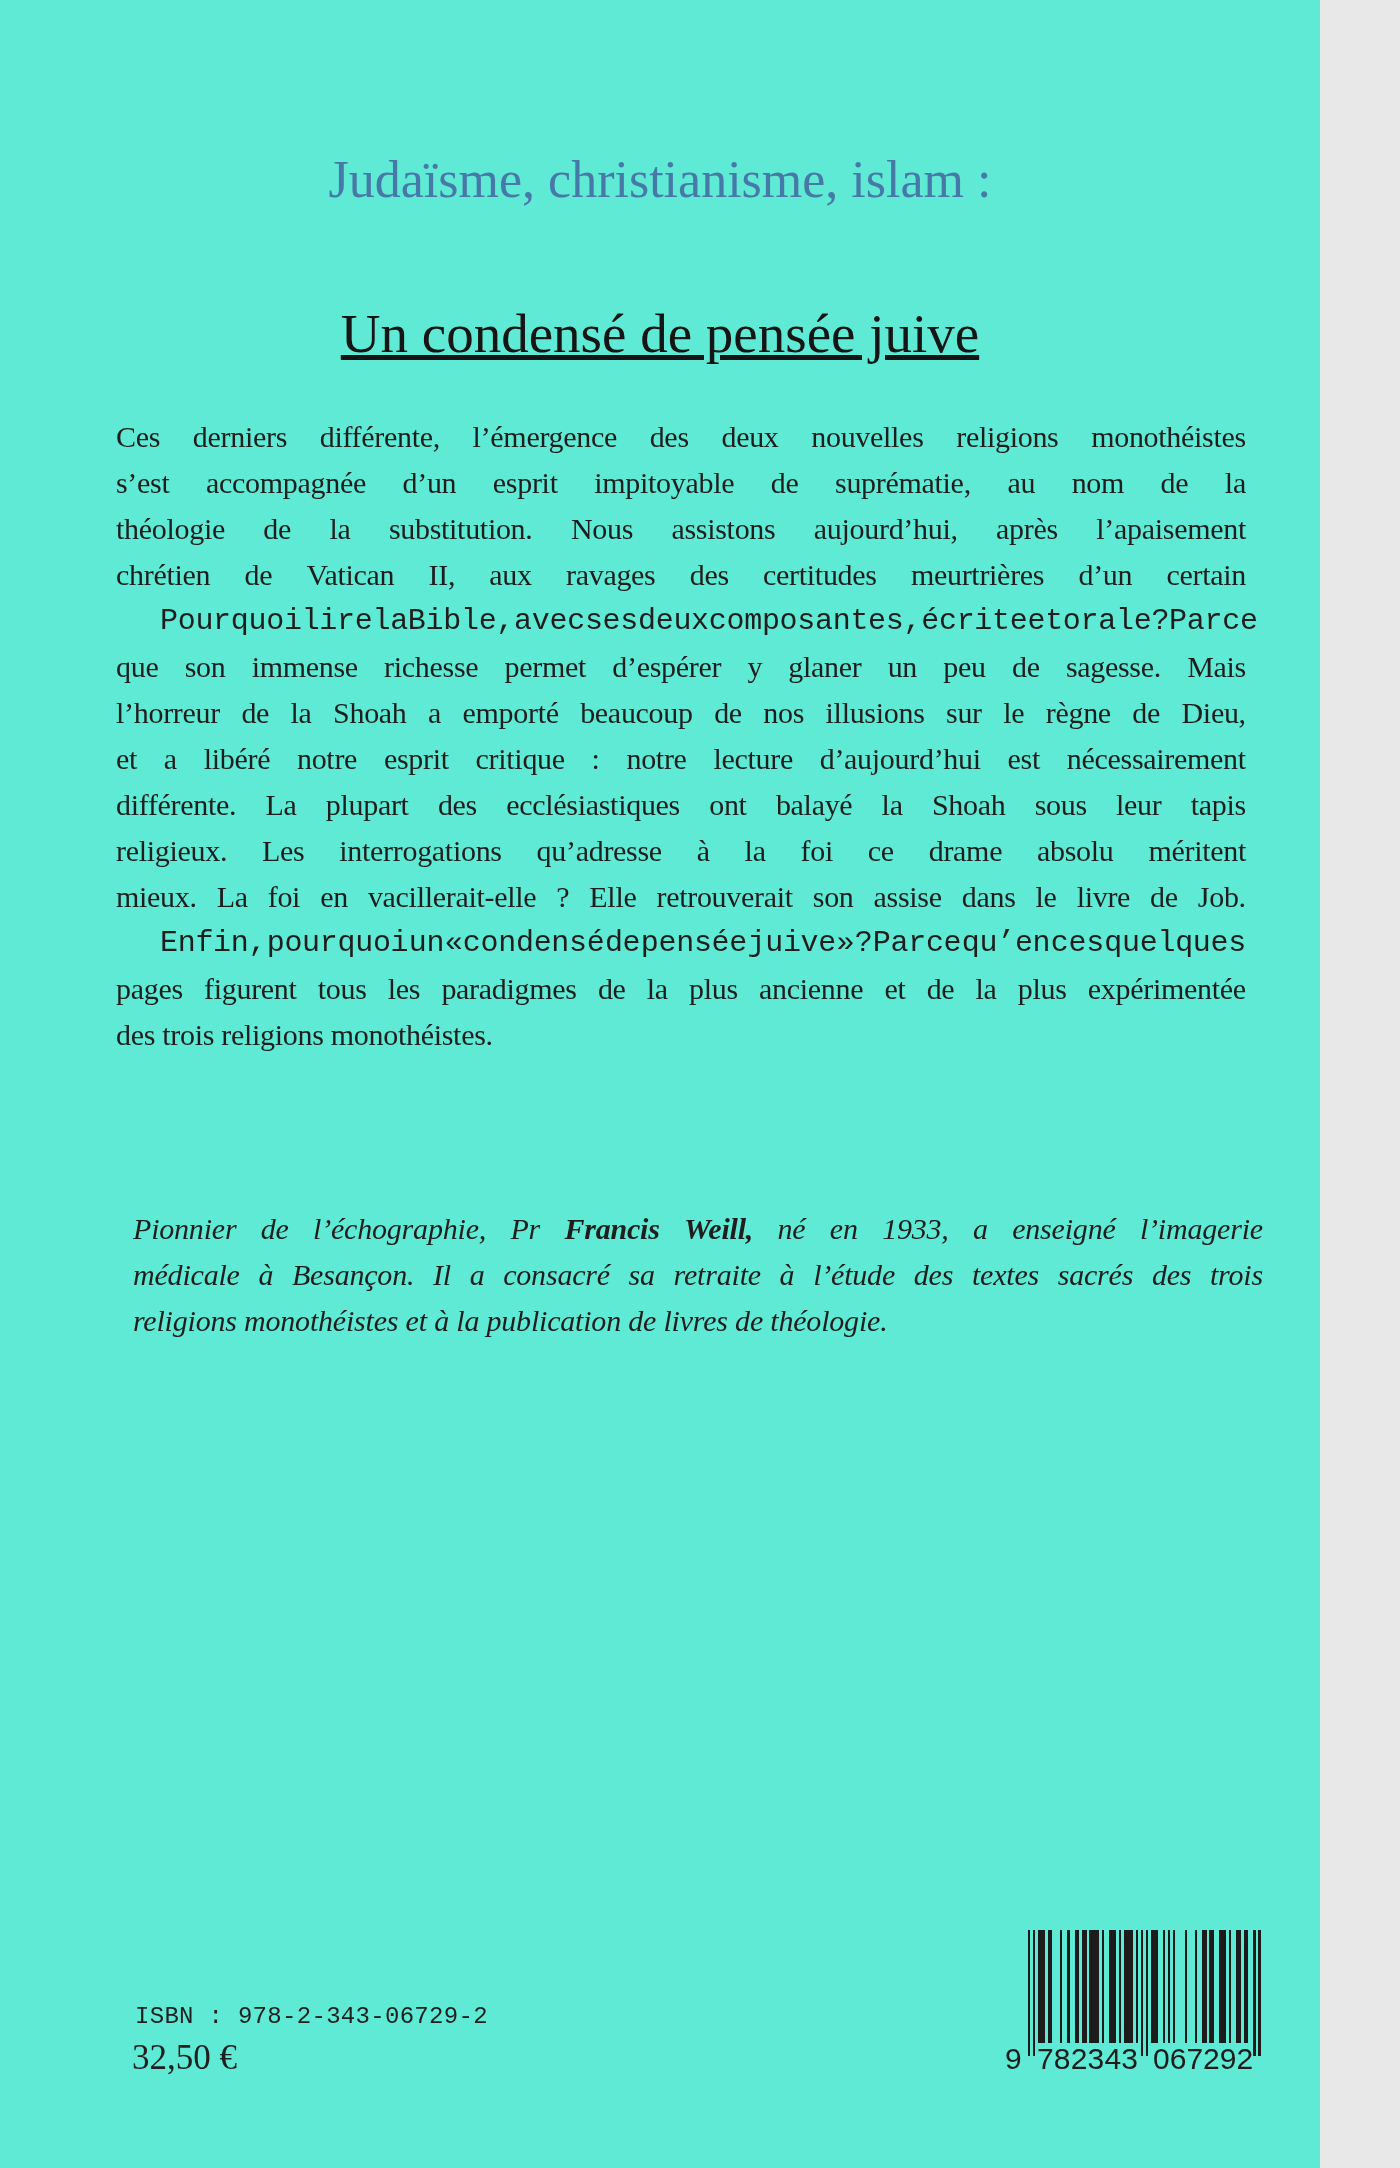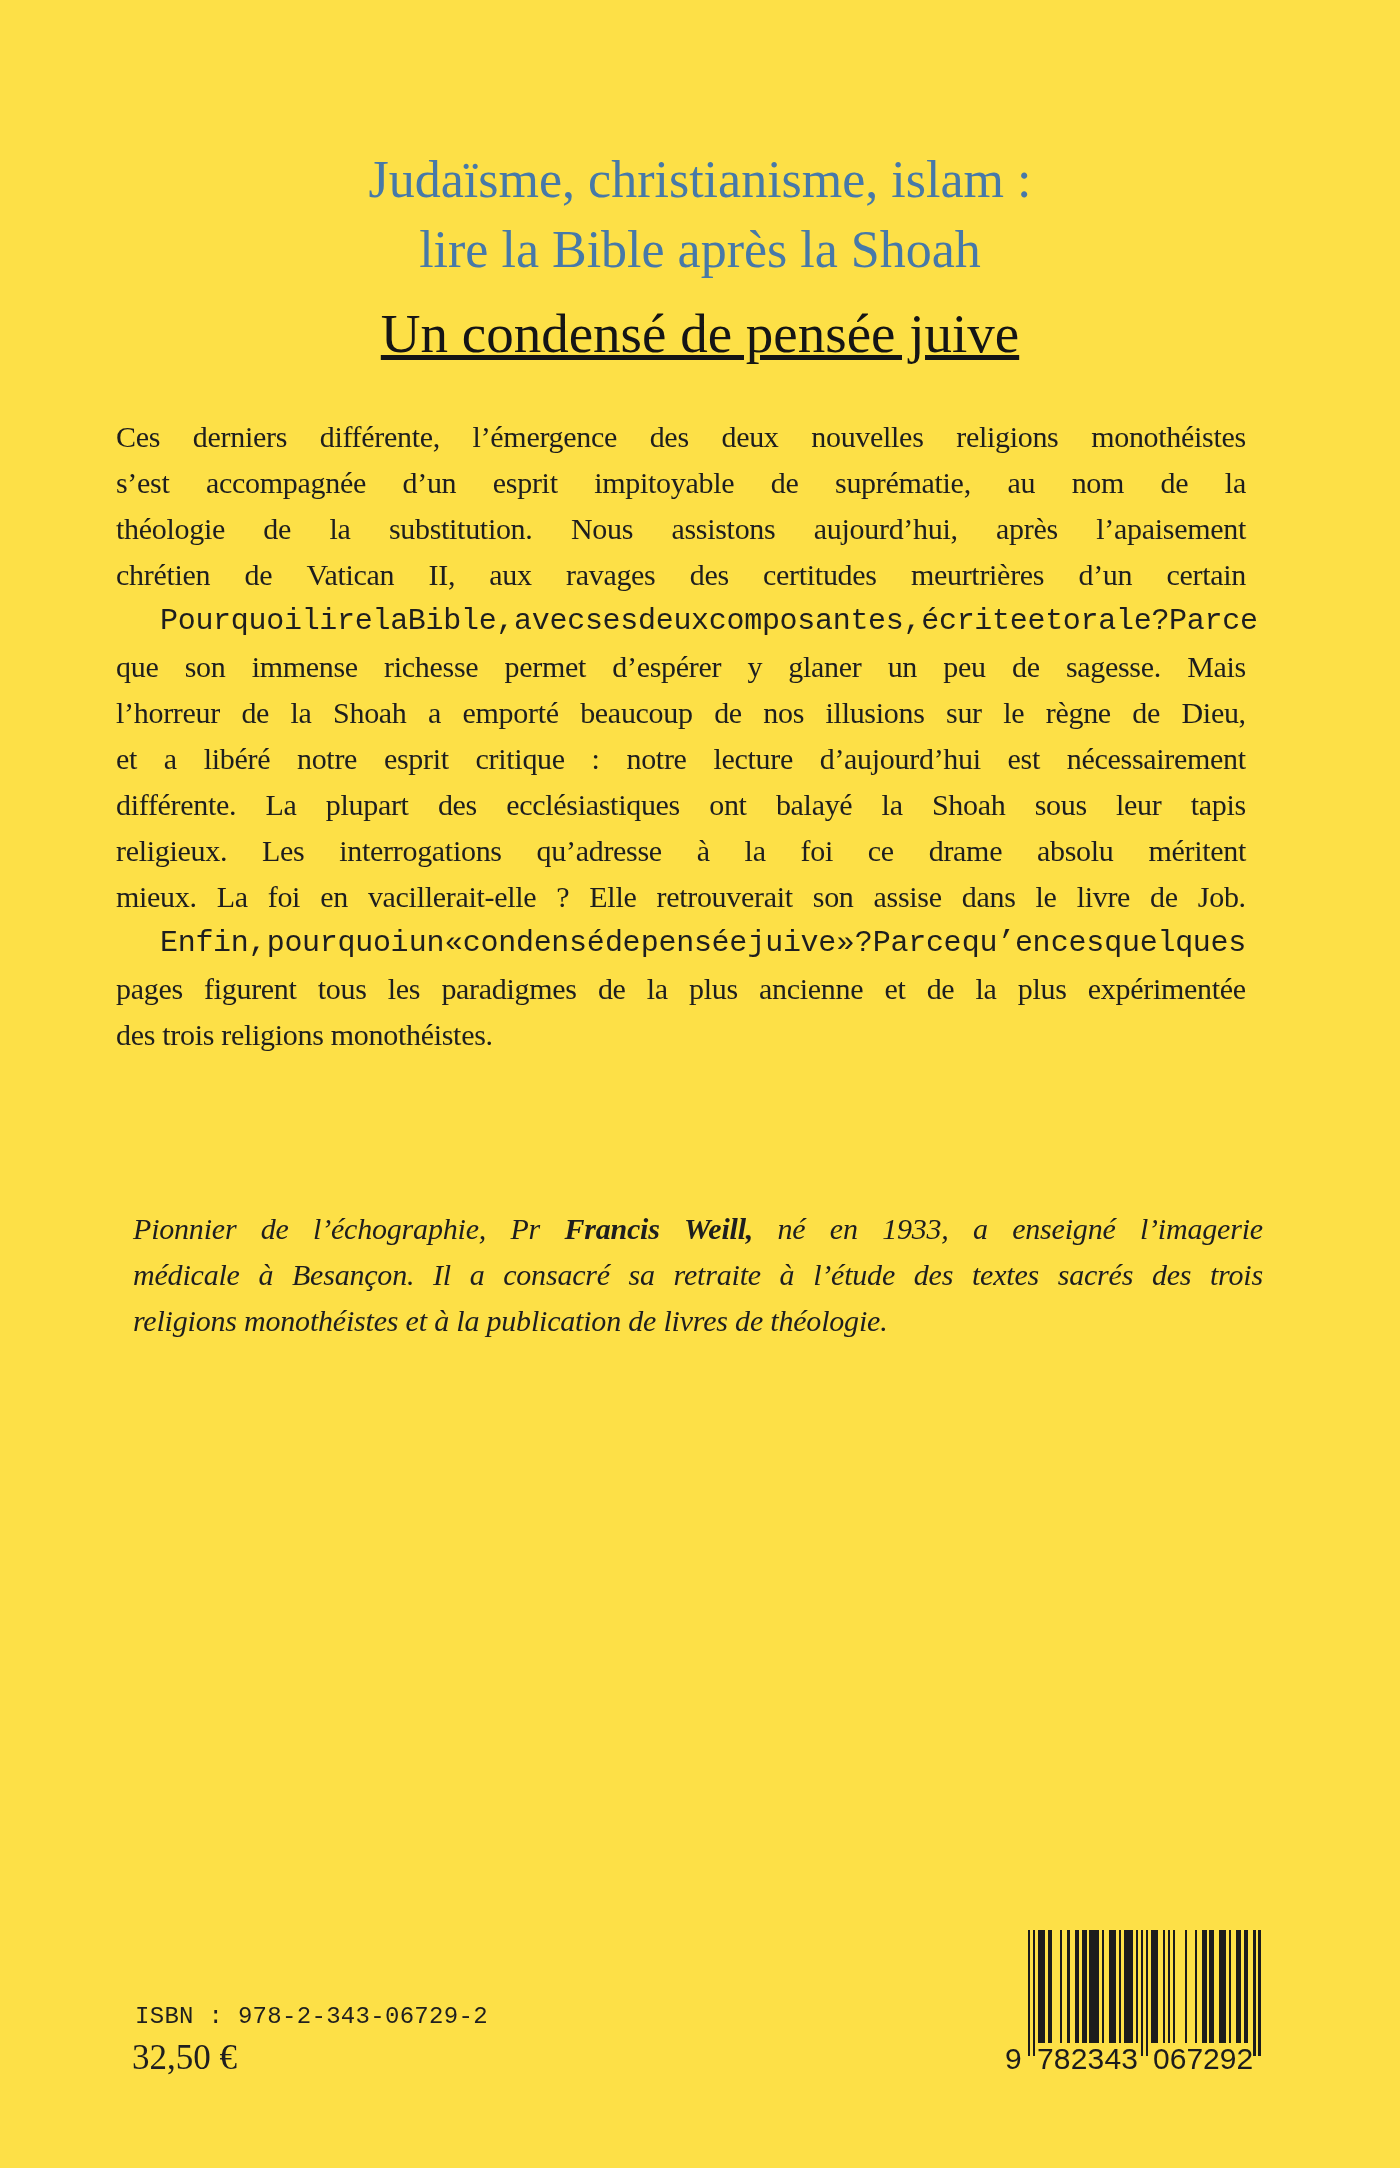--- a/index.html
+++ b/index.html
@@ -1,18 +1,18 @@
 <!DOCTYPE html>
 <html><head>
 <meta charset="utf-8">
 <style>
   html,body{margin:0;padding:0;background:#e8e8e8;}
   .page{
-    position:relative;width:1400px;height:2168px;background:#fde047;
-    font-family:"Liberation Serif",serif;color:#1f1f1f;overflow:hidden;
+    position:relative;width:1292px;height:2168px;background:#5eead4;
+    font-family:"Liberation Serif",serif;color:#1f1f1f;overflow:hidden;padding-left:28px;
   }
   
   .title-block{
     position:absolute;top:145px;left:0;right:0;text-align:center;
     font-size:52px;line-height:70px;font-weight:400;
   }
   .subtitle{
     position:absolute;top:302px;left:0;right:0;text-align:center;margin:0;
     font-size:55px;line-height:64px;font-weight:400;color:#151515;text-decoration:underline;
   }
@@ -46,21 +46,20 @@
   .bc-g1{left:29px;width:101px;display:flex;justify-content:space-between;}
   .bc-g2{left:145px;width:99px;display:flex;justify-content:space-between;}
 </style>
 </head>
 <body>
 
 <div class="page">
 
   <header class="title-block" style="color: rgb(71, 121, 168);">
     <div class="title-line">Judaïsme, christianisme, islam :</div>
-    <div class="title-line">lire la Bible après la Shoah</div>
   </header>
 
   <h1 class="subtitle">Un condensé de pensée juive</h1>
 
   <main class="body-text" id="body-text">
       <div class="line jline">
         <span>Ces</span>
         <span>derniers</span>
         <span>différente,</span>
         <span>l’émergence</span>

